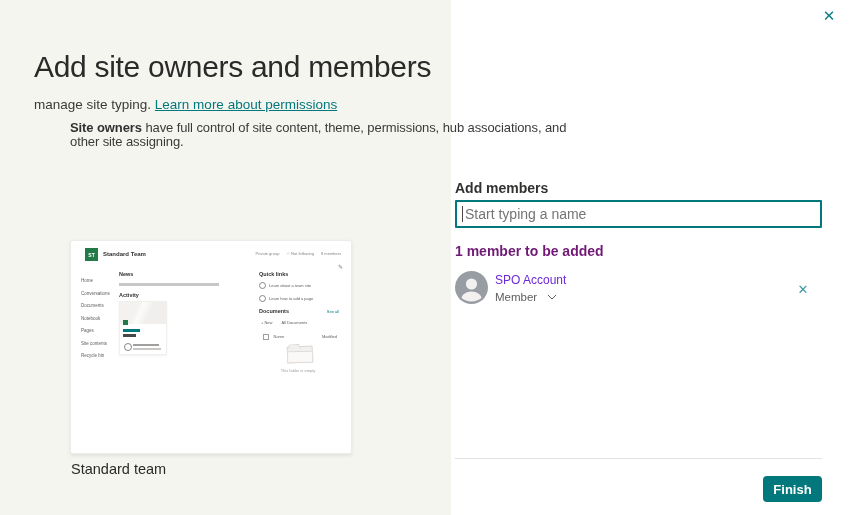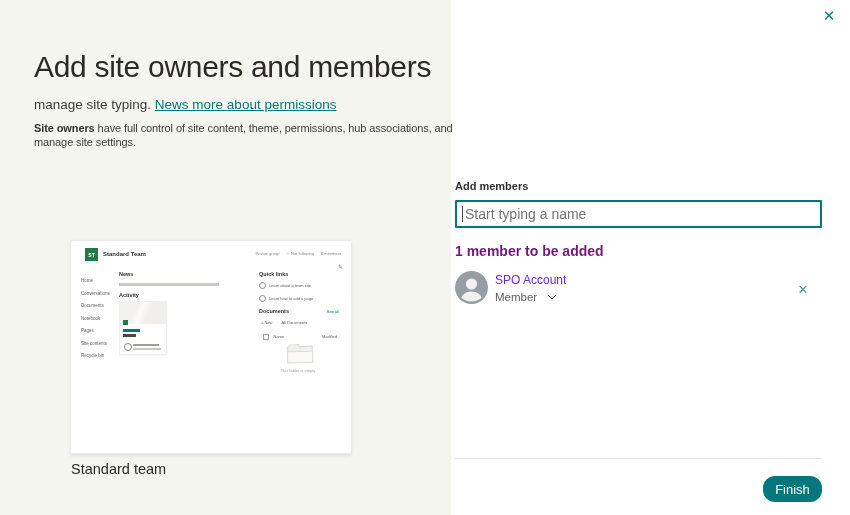--- a/index.html
+++ b/index.html
@@ -7,21 +7,21 @@
     width:850px;height:515px;position:relative;overflow:hidden;
     background:#ffffff;font-family:"Liberation Sans", sans-serif;
     color:#323130;
   }
   .abs{position:absolute;}
   
   .left-panel{left:0;top:0;width:425px;height:515px;background:#f5f5f0;padding-left:26px;}
   .dlg-title{left:34px;top:30px;font-size:30px;font-weight:300;letter-spacing:-0.3px;color:#2b2a29;}
   .dlg-subtitle{left:34px;top:75px;font-size:13.5px;line-height:20px;color:#3b3a39;white-space:nowrap;}
   .dlg-subtitle a{color:#03787c;text-decoration:underline;cursor:pointer;}
-  .dlg-para{font-size:11px;line-height:14px;letter-spacing:-0.1px;color:#3b3a39;white-space:nowrap;}
+  .dlg-para{font-size:13px;line-height:14px;letter-spacing:-0.1px;color:#3b3a39;white-space:nowrap;margin-left:36px;}
   .dlg-para b{color:#323130;}
   .p-owners{left:34px;top:121px;}
   .p-members{left:34px;top:154px;}
   
   .preview-card{left:70px;top:240px;width:280px;height:212px;background:#fff;
     border:1px solid #ececea;border-radius:2px;box-shadow:0 1.6px 3.6px rgba(0,0,0,.08);}
   .preview-caption{left:71px;top:461px;font-size:14.5px;color:#2b2a29;}
   .m-logo{left:14px;top:7px;width:13px;height:13px;background:#217a47;color:#fff;
     font-size:5px;font-weight:bold;display:flex;align-items:center;justify-content:center;}
   .m-title{left:32px;top:10px;font-size:6px;font-weight:bold;color:#323130;}
@@ -55,52 +55,52 @@
   .m-folder{left:216px;top:105px;width:24px;height:15px;background:#f2f0ee;border:1px solid #d8d6d4;
     border-radius:1px;transform:rotate(-3deg);}
   .m-folder::before{content:"";position:absolute;left:1px;top:-3px;width:9px;height:3px;
     background:#f2f0ee;border:1px solid #d8d6d4;border-bottom:none;border-radius:1px 1px 0 0;}
   .m-folder::after{content:"";position:absolute;left:-1px;top:4px;width:24px;height:10px;
     background:#faf9f7;border:1px solid #dedcda;transform:rotate(2deg);}
   .m-folder-cap{left:182px;top:127px;width:90px;text-align:center;font-size:4px;color:#a19f9d;}
   
   .close-btn{left:816px;top:3px;width:26px;height:26px;background:none;border:none;cursor:pointer;
     color:#0b7c83;font-size:15px;display:flex;align-items:center;justify-content:center;padding:0;}
-  .add-label{left:455px;top:180px;font-size:11px;font-weight:bold;color:#323130;}
+  .add-label{left:455px;top:180px;font-size:14px;font-weight:bold;color:#323130;}
   .name-input{left:455px;top:200px;width:367px;height:28px;box-sizing:border-box;
     border:2px solid #03787c;border-radius:1px;background:#fff;font-size:14px;
     font-family:"Liberation Sans",sans-serif;padding:0 8px;color:#323130;outline:none;}
   .name-input::placeholder{color:#767472;}
   .text-caret{left:462px;top:206px;width:1px;height:16px;background:#484644;}
   .pending-label{left:455px;top:243px;font-size:14px;font-weight:bold;color:#701a75;}
   .member-row{left:455px;top:270px;width:367px;height:36px;}
   .avatar{left:0;top:1px;width:33px;height:33px;}
   .member-name{left:40px;top:3px;font-size:12px;color:#6d28d9;}
   .member-role{left:40px;top:21px;font-size:11.5px;color:#605e5c;display:flex;align-items:center;gap:10px;cursor:pointer;}
   .remove-btn{left:338px;top:9px;width:20px;height:20px;background:none;border:none;cursor:pointer;
     color:#3f99a2;font-size:13px;display:flex;align-items:center;justify-content:center;padding:0;}
   .footer-divider{left:455px;top:458px;width:367px;height:1px;background:#e4e2e0;}
-  .finish-btn{left:763px;top:476px;width:59px;height:26px;background:#03787c;border:none;border-radius:12px;
-    color:#ffffff;font-size:13px;font-weight:normal;font-family:"Liberation Sans",sans-serif;cursor:pointer;}
+  .finish-btn{left:763px;top:476px;width:59px;height:26px;background:#03787c;border:none;border-radius:4px;
+    color:#ffffff;font-size:13px;font-weight:bold;font-family:"Liberation Sans",sans-serif;cursor:pointer;}
 </style>
 </head>
 <body>
 
 <div class="abs left-panel">
   <h1 class="abs dlg-title">Add site owners and members</h1>
 
   <div class="abs dlg-subtitle">
     <br>
     <span>manage site typing.</span>
-    <a>News more about permissions</a>
+    <a>Learn more about permissions</a>
   </div>
 
   <div class="abs dlg-para p-owners">
     <b>Site owners</b><span> have full control of site content, theme, permissions, hub associations, and</span><br>
-    <span>manage site settings.</span>
+    <span>other site assigning.</span>
   </div>
 
 
   <div class="abs preview-card">
     <div class="abs m-logo">ST</div>
     <div class="abs m-title">Standard Team</div>
     <div class="abs m-meta">
       <span>Private group</span>
       <span><span>☆</span> <span>Not following</span></span>
       <span>8 members</span>

